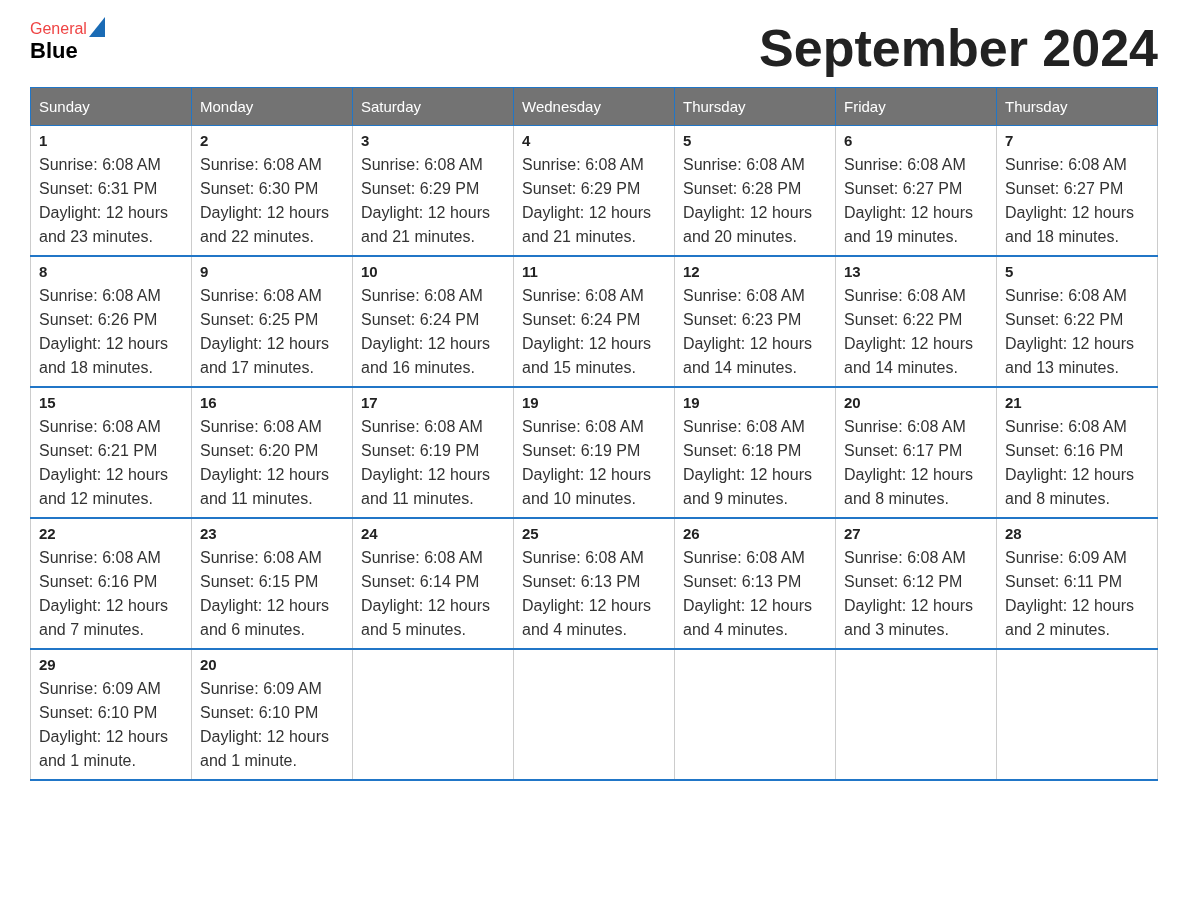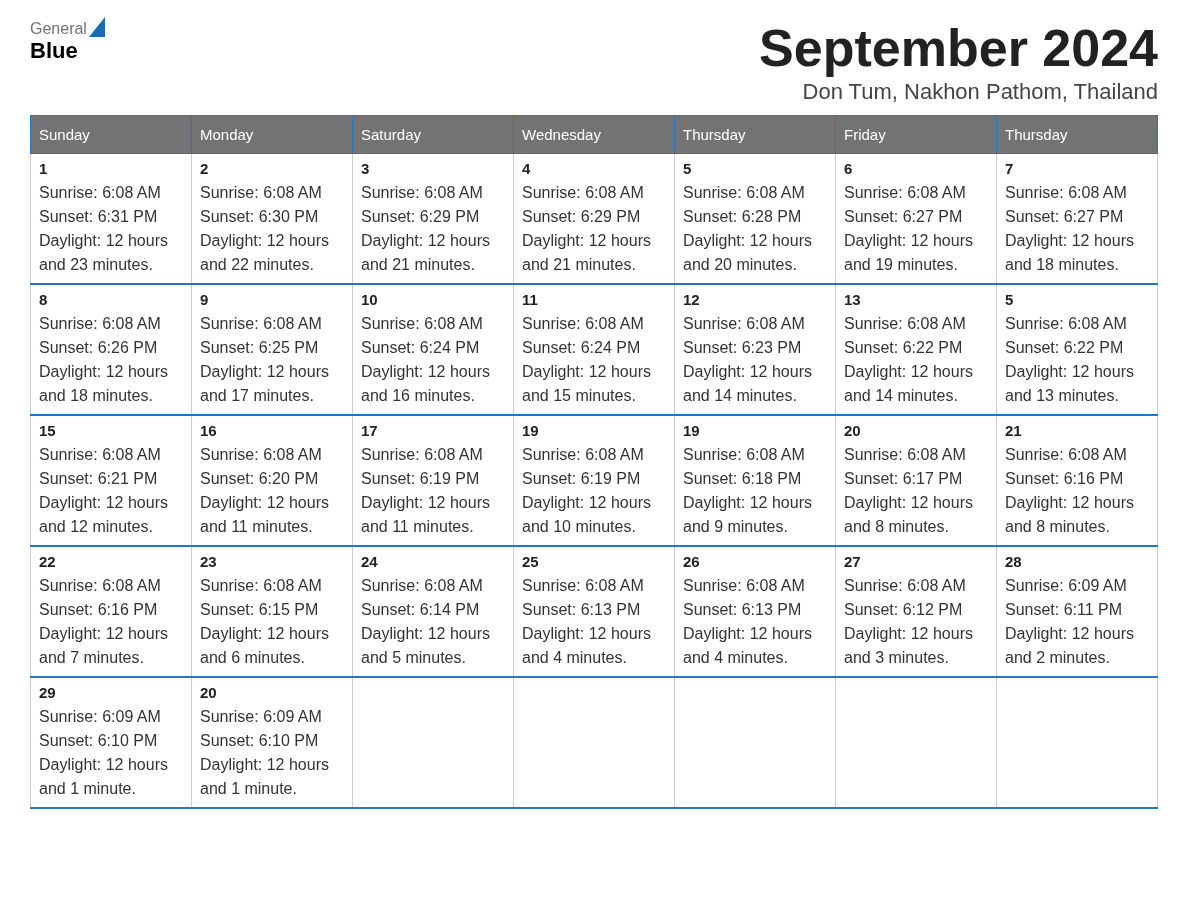--- a/index.html
+++ b/index.html
@@ -15,28 +15,28 @@
       display: flex;
       justify-content: space-between;
       align-items: flex-start;
       margin-bottom: 10px;
     }
     .logo {
       display: flex;
       flex-direction: column;
       align-items: flex-start;
     }
-    .logo-general { color: #737373; }
+    .logo-general { color: #ef4444; }
     .logo-blue {
       color: #000000;
       font-size: 22px;
       font-weight: bold;
     }
     .title-block {
-      text-align: right;
+      text-align: left;
     }
     .month-title {
       font-size: 52px;
       font-weight: bold;
       color: #222;
       line-height: 1.1;
     }
     .location {
       font-size: 22px;
       color: #444;
@@ -101,21 +101,20 @@
 <div class="header">
   <div class="logo">
     <div class="logo-row">
       <span class="logo-general">General</span>
       <span class="logo-triangle"></span>
     </div>
     <span class="logo-blue">Blue</span>
   </div>
   <div class="title-block">
     <div class="month-title">September 2024</div>
-    <div class="location">Don Tum, Nakhon Pathom, Thailand</div>
   </div>
 </div>
 
 <table class="calendar">
   <thead>
     <tr>
     <th>Sunday</th>
         <th>Monday</th>
         <th>Saturday</th>
         <th>Wednesday</th>

